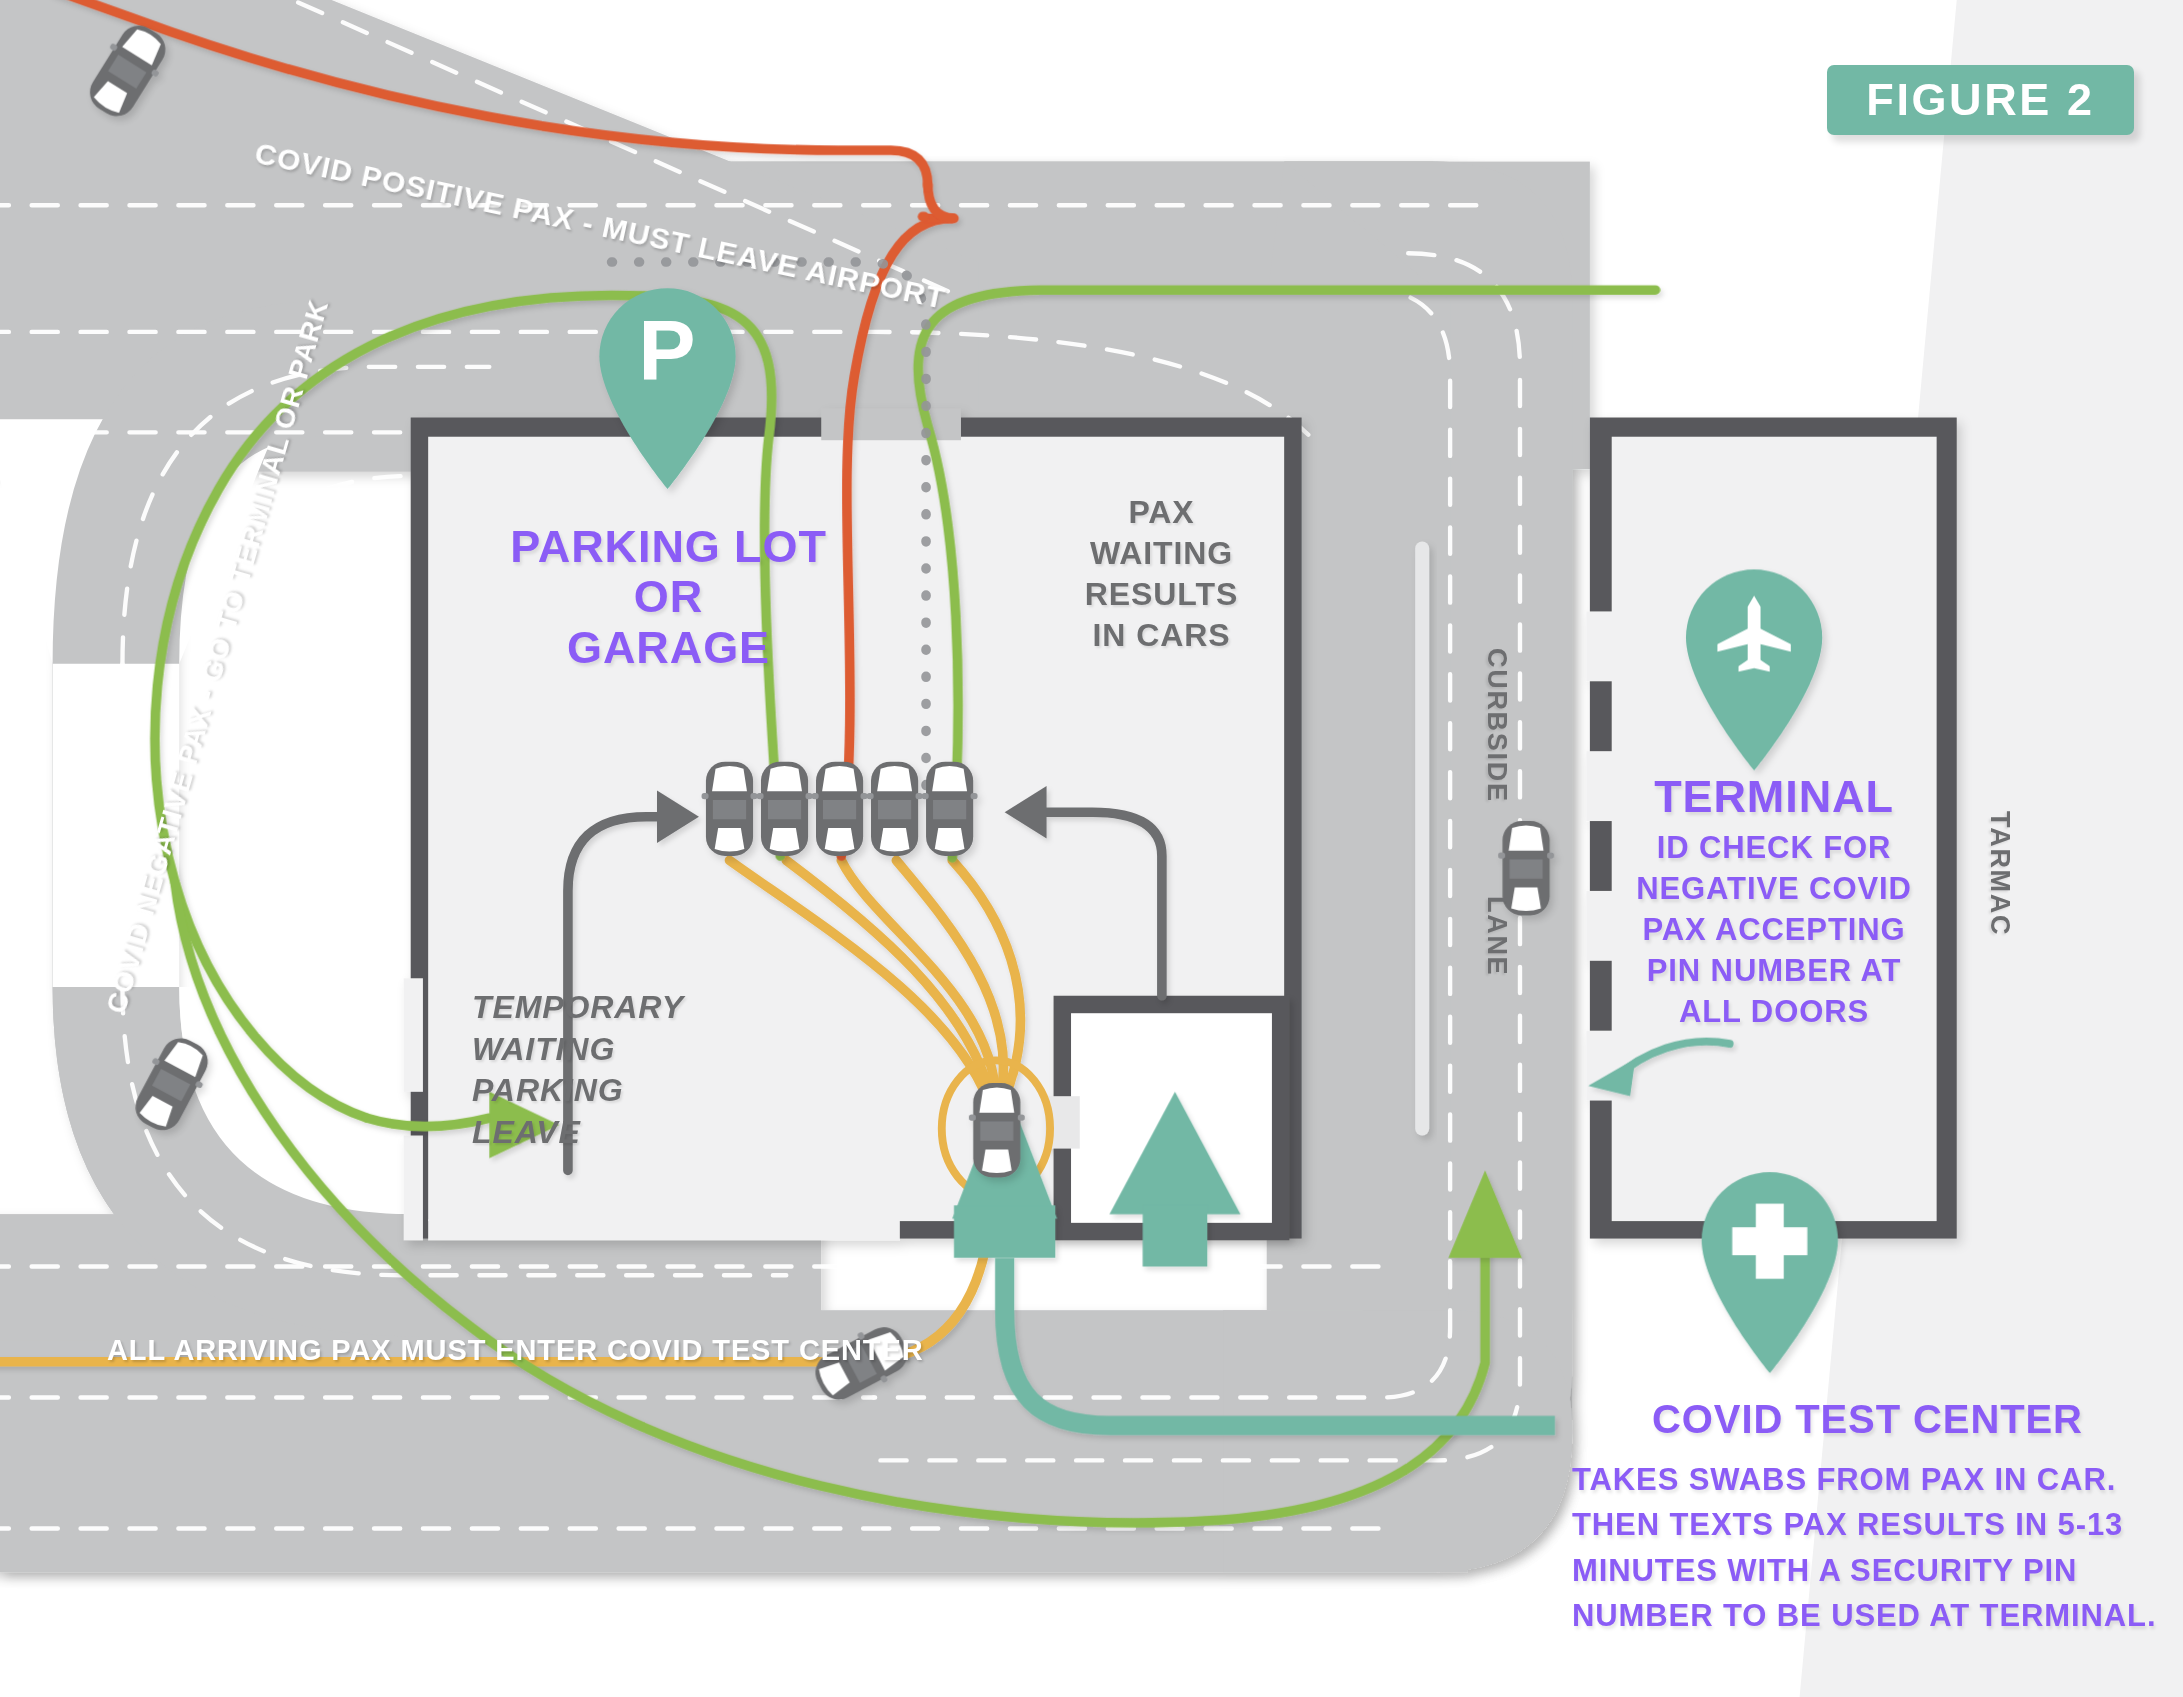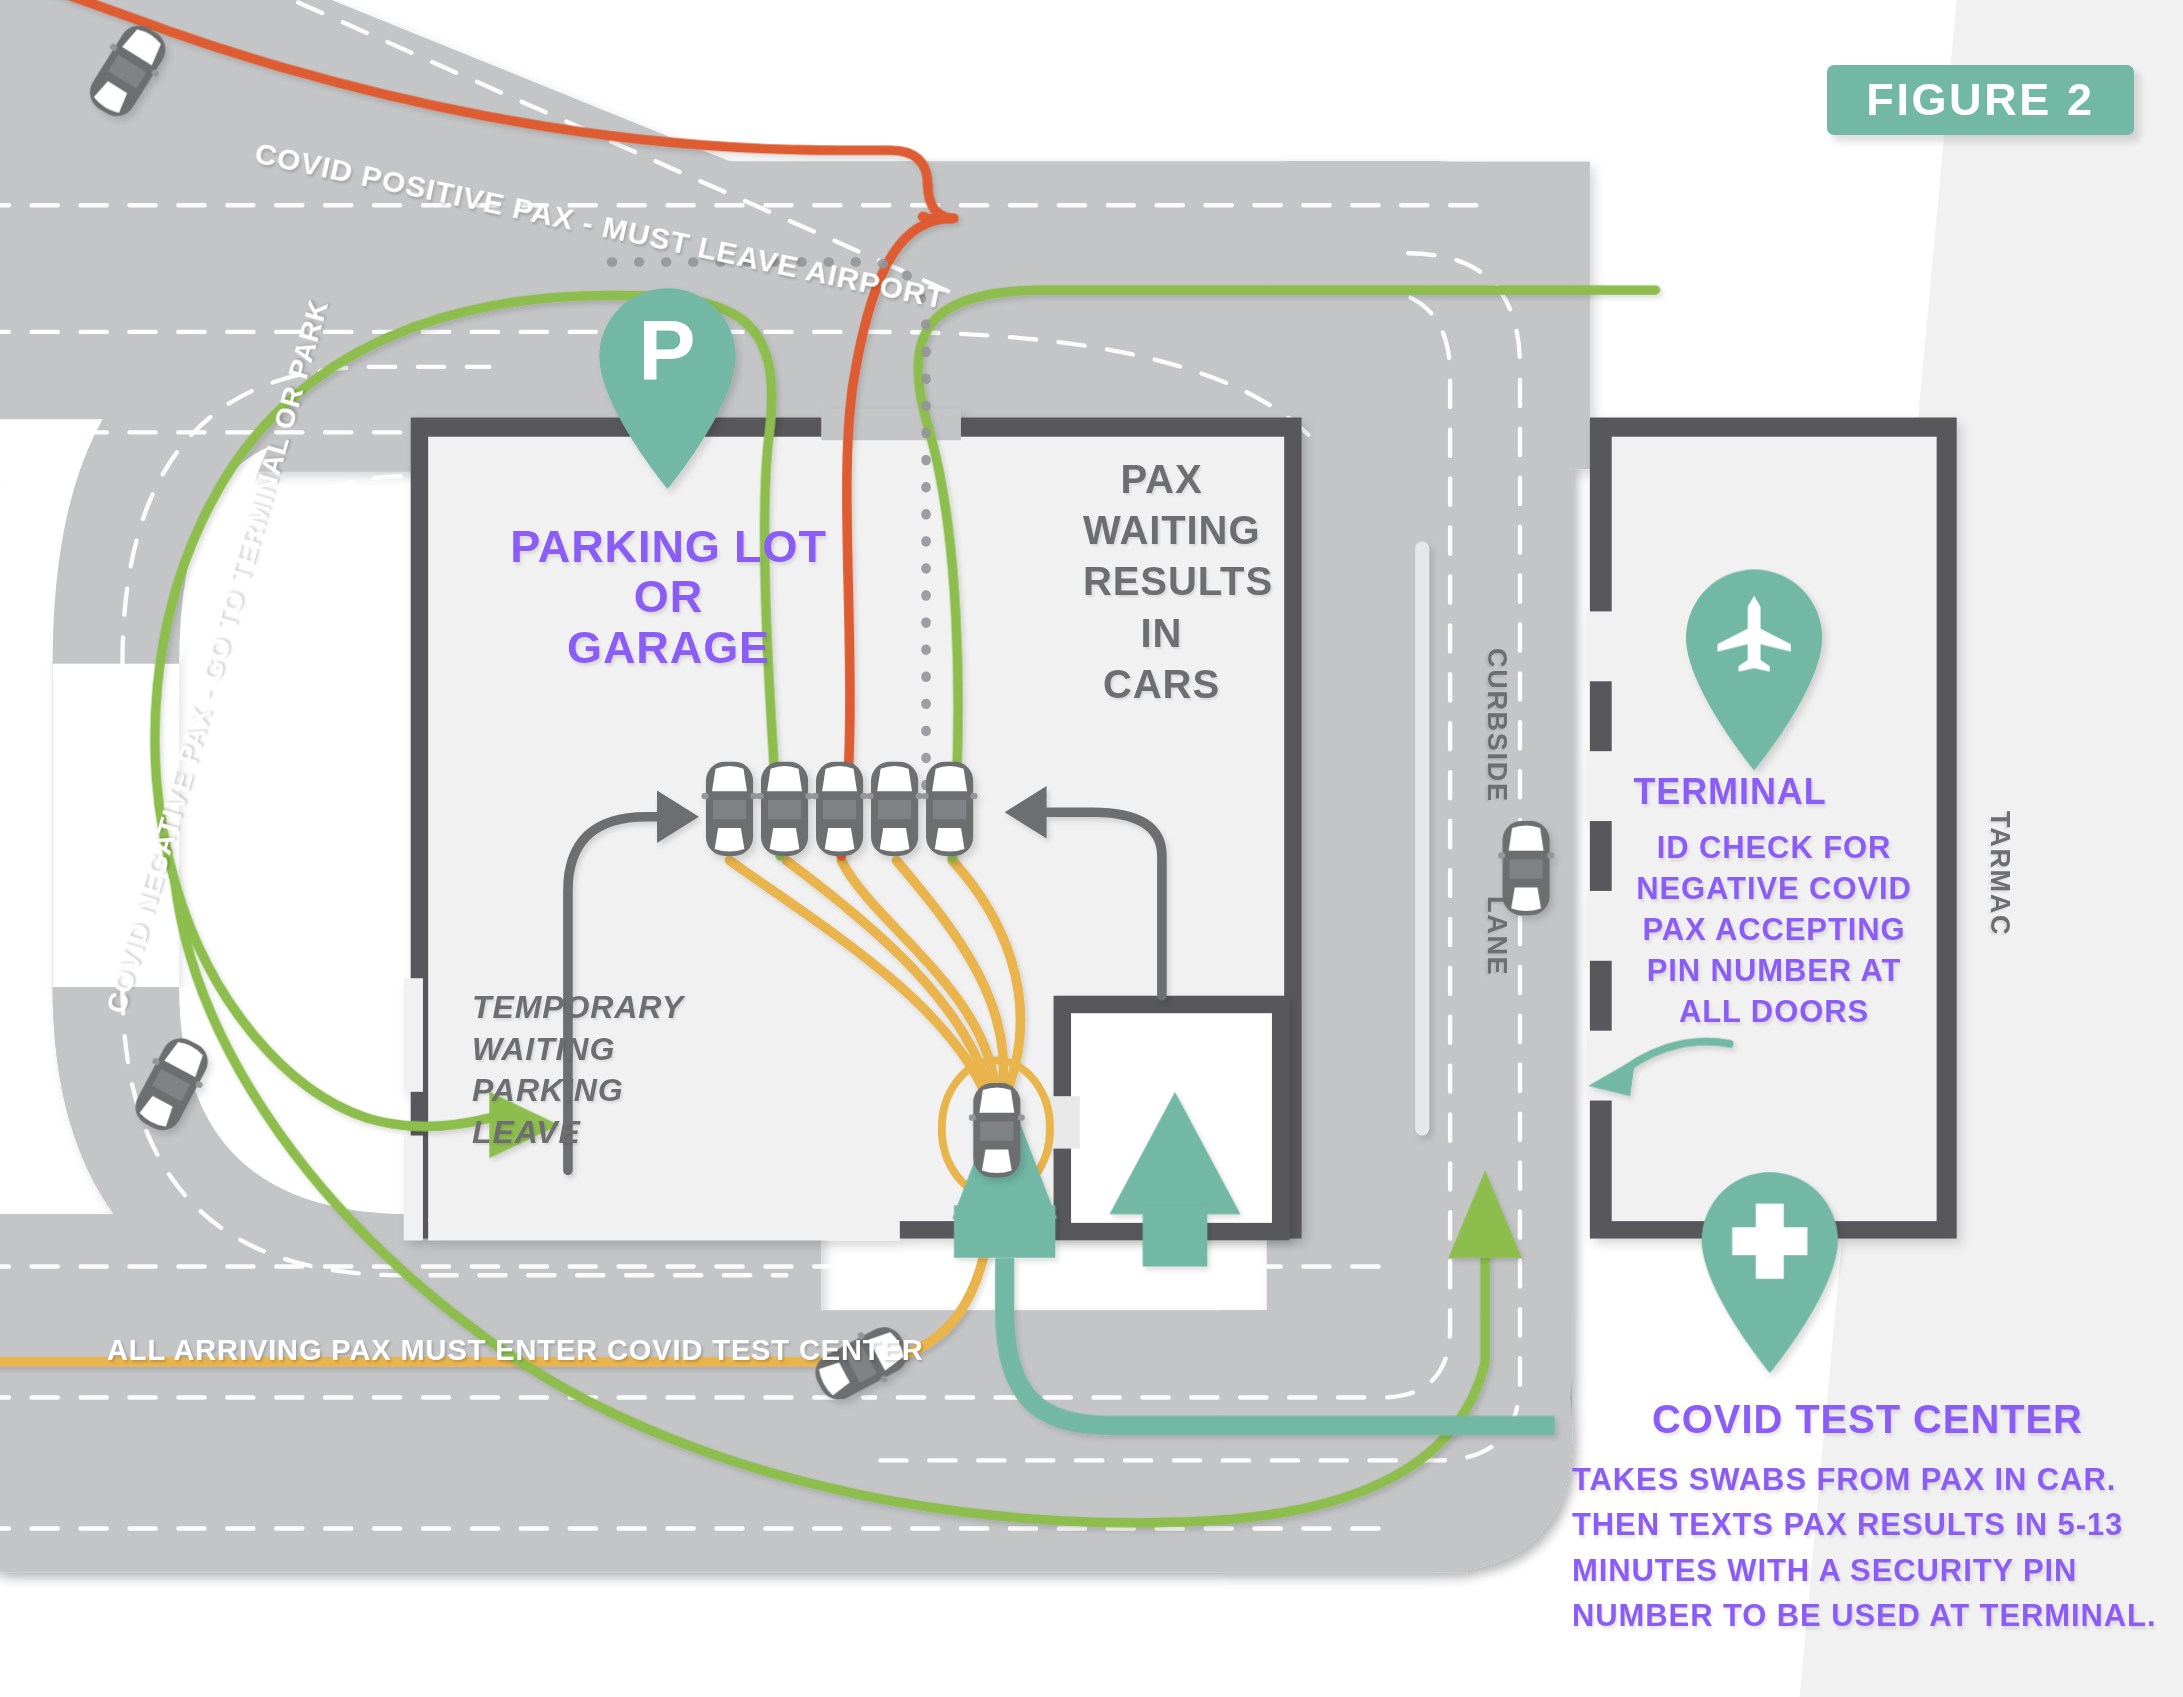--- a/index.html
+++ b/index.html
@@ -353,21 +353,21 @@
        transform:rotate(-74deg);transform-origin:left bottom;">COVID NEGATIVE PAX - GO TO TERMINAL OR PARK</div>
 
   <div class="lbl road-text" style="left:107px;top:1334px;font-size:29px;text-align:center;">ALL ARRIVING PAX MUST ENTER COVID TEST CENTER</div>
 
   <div class="lbl teal-text center-col" style="left:472px;top:522px;width:393px;font-size:45px;">
     <div>PARKING LOT</div>
     <div>OR</div>
     <div>GARAGE</div>
   </div>
 
-  <div class="lbl gray-text center-col" style="left:1083px;top:454px;width:157px;font-size:40px;line-height:1.28;">
+  <div class="lbl gray-text center-col" style="left:1083px;top:492px;width:157px;font-size:32px;line-height:1.28;">
     <div>PAX</div>
     <div>WAITING</div>
     <div>RESULTS</div>
     <div>IN CARS</div>
   </div>
 
   <div class="lbl gray-text" style="left:472px;top:987px;font-size:32px;line-height:1.3;font-style:italic;">
     <div>TEMPORARY</div>
     <div>WAITING</div>
     <div>PARKING</div>
@@ -376,21 +376,21 @@
 
 
   <div class="lbl gray-text" style="left:1481px;top:648px;font-size:27px;
        writing-mode:vertical-rl;letter-spacing:1.7px;">CURBSIDE</div>
   <div class="lbl gray-text" style="left:1481px;top:896px;font-size:27px;
        writing-mode:vertical-rl;letter-spacing:1.7px;">LANE</div>
 
   <div class="lbl gray-text" style="left:1984px;top:811px;font-size:27px;
        writing-mode:vertical-rl;letter-spacing:1.7px;">TARMAC</div>
 
-  <div class="lbl teal-text center-col" style="left:1586px;top:772px;width:288px;font-size:36px;">TERMINAL</div>
+  <div class="lbl teal-text center-col" style="left:1630px;top:772px;width:288px;font-size:45px;">TERMINAL</div>
   <div class="lbl teal-text center-col" style="left:1630px;top:828px;width:288px;font-size:31px;line-height:1.32;text-align:center;">
     <div>ID CHECK FOR</div>
     <div>NEGATIVE COVID</div>
     <div>PAX ACCEPTING</div>
     <div>PIN NUMBER AT</div>
     <div>ALL DOORS</div>
   </div>
 
   <div class="lbl teal-text" style="left:1652px;top:1397px;font-size:40px;">COVID TEST CENTER</div>
   <div class="lbl teal-text" style="left:1572px;top:1457px;font-size:31px;line-height:1.46;">

